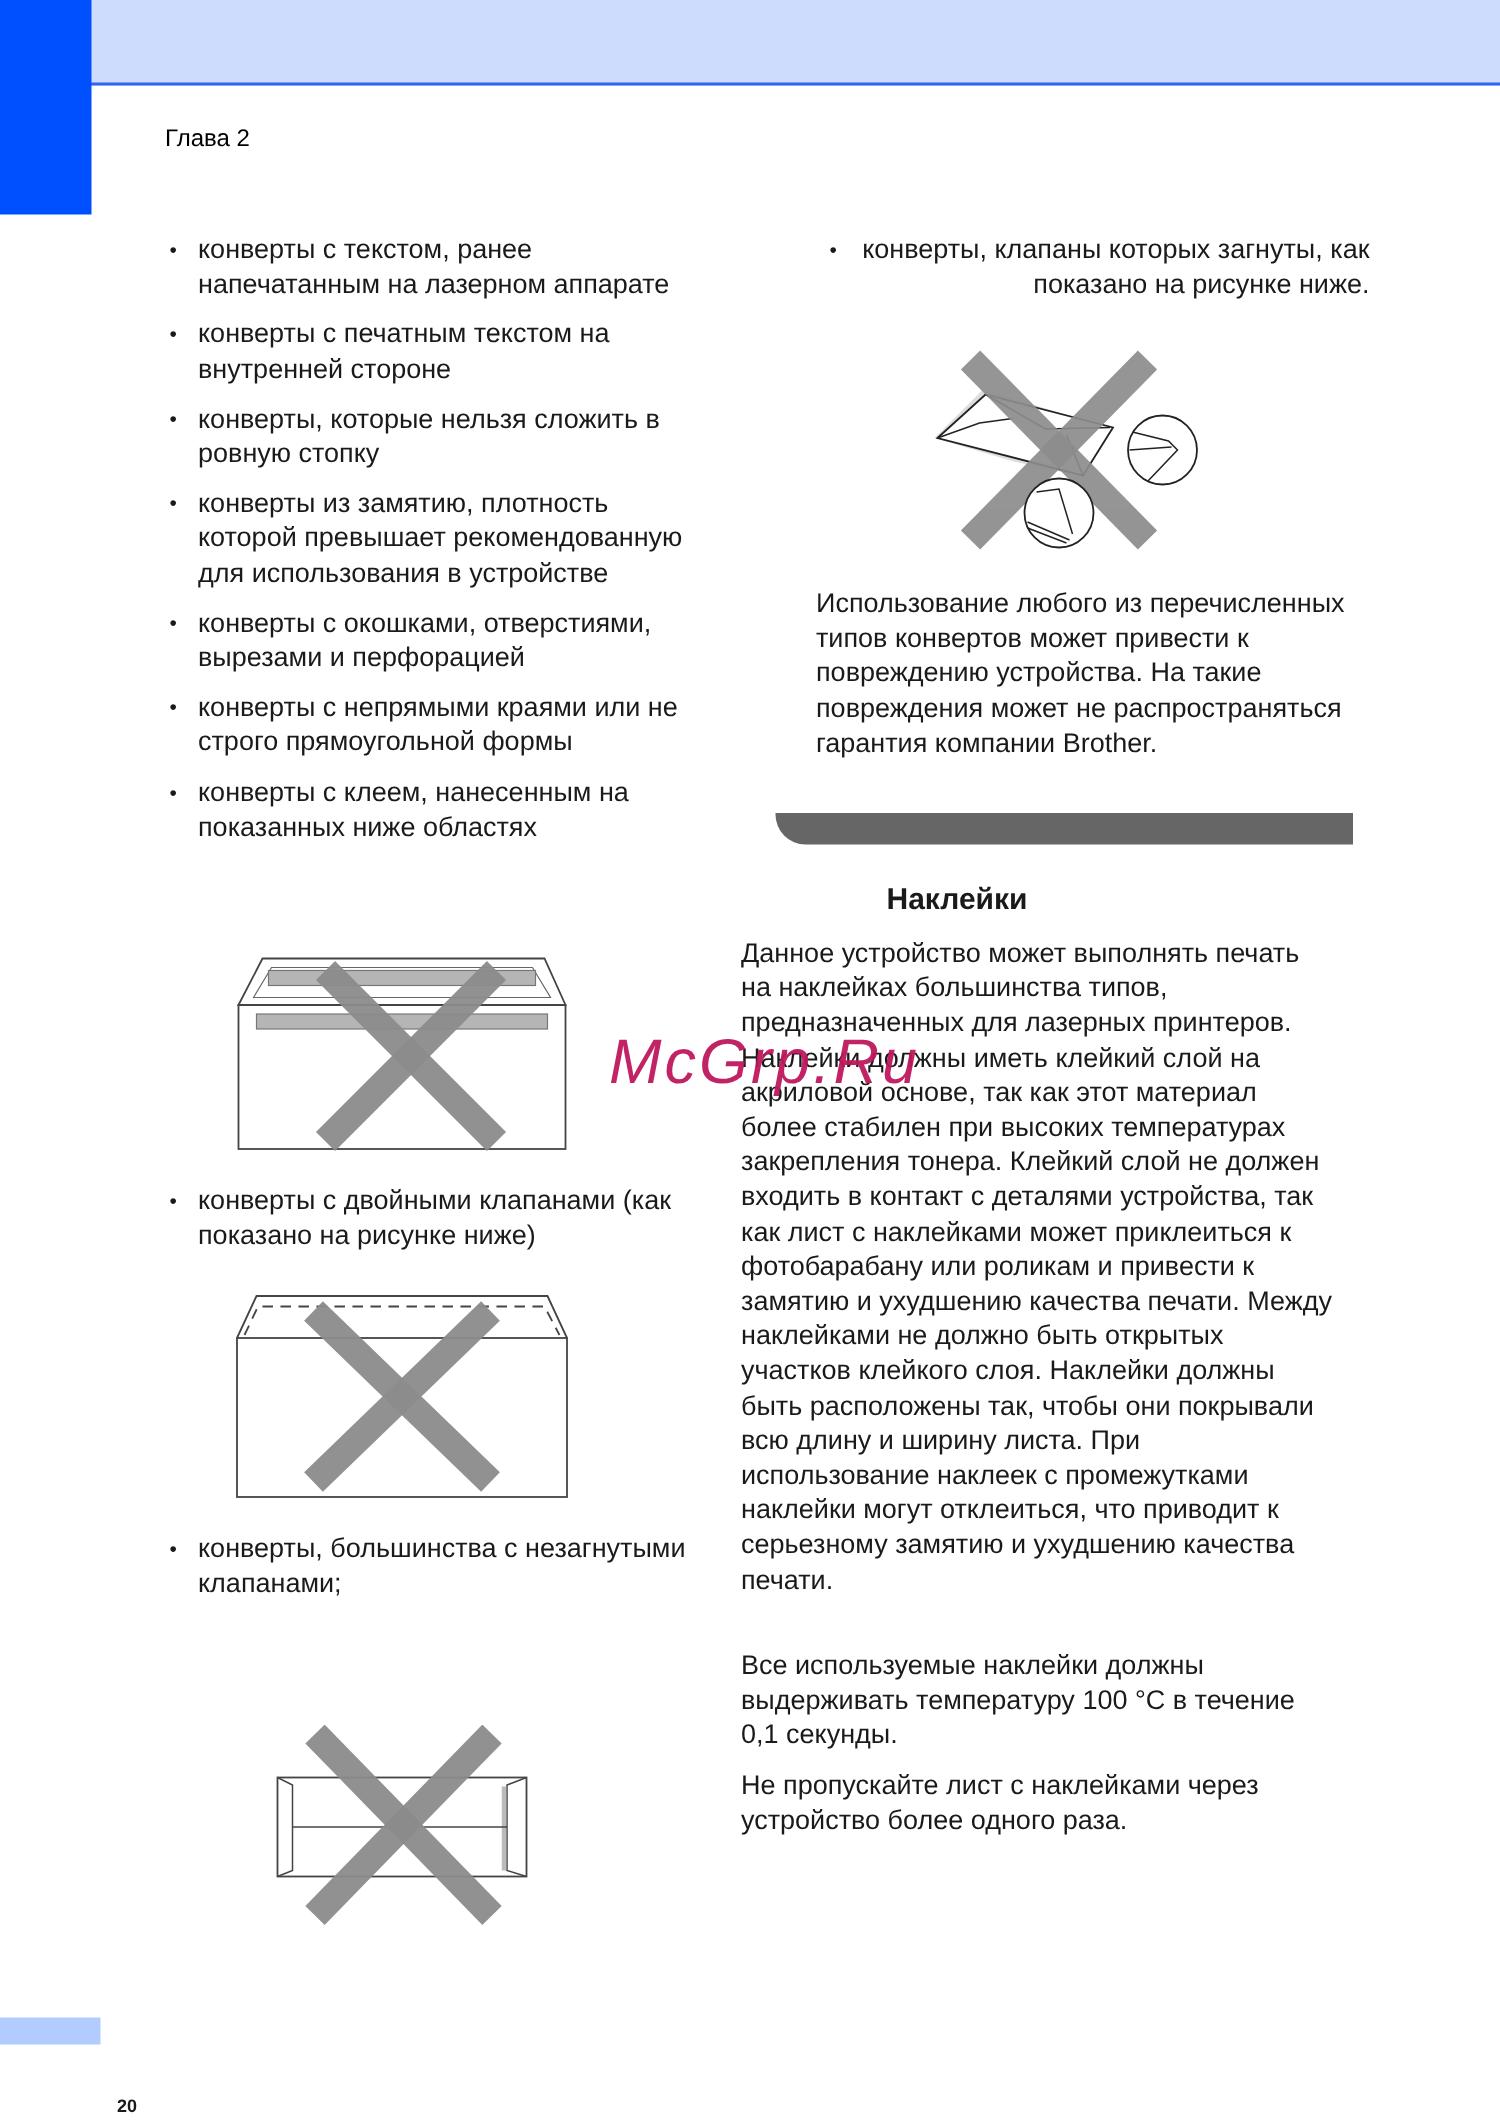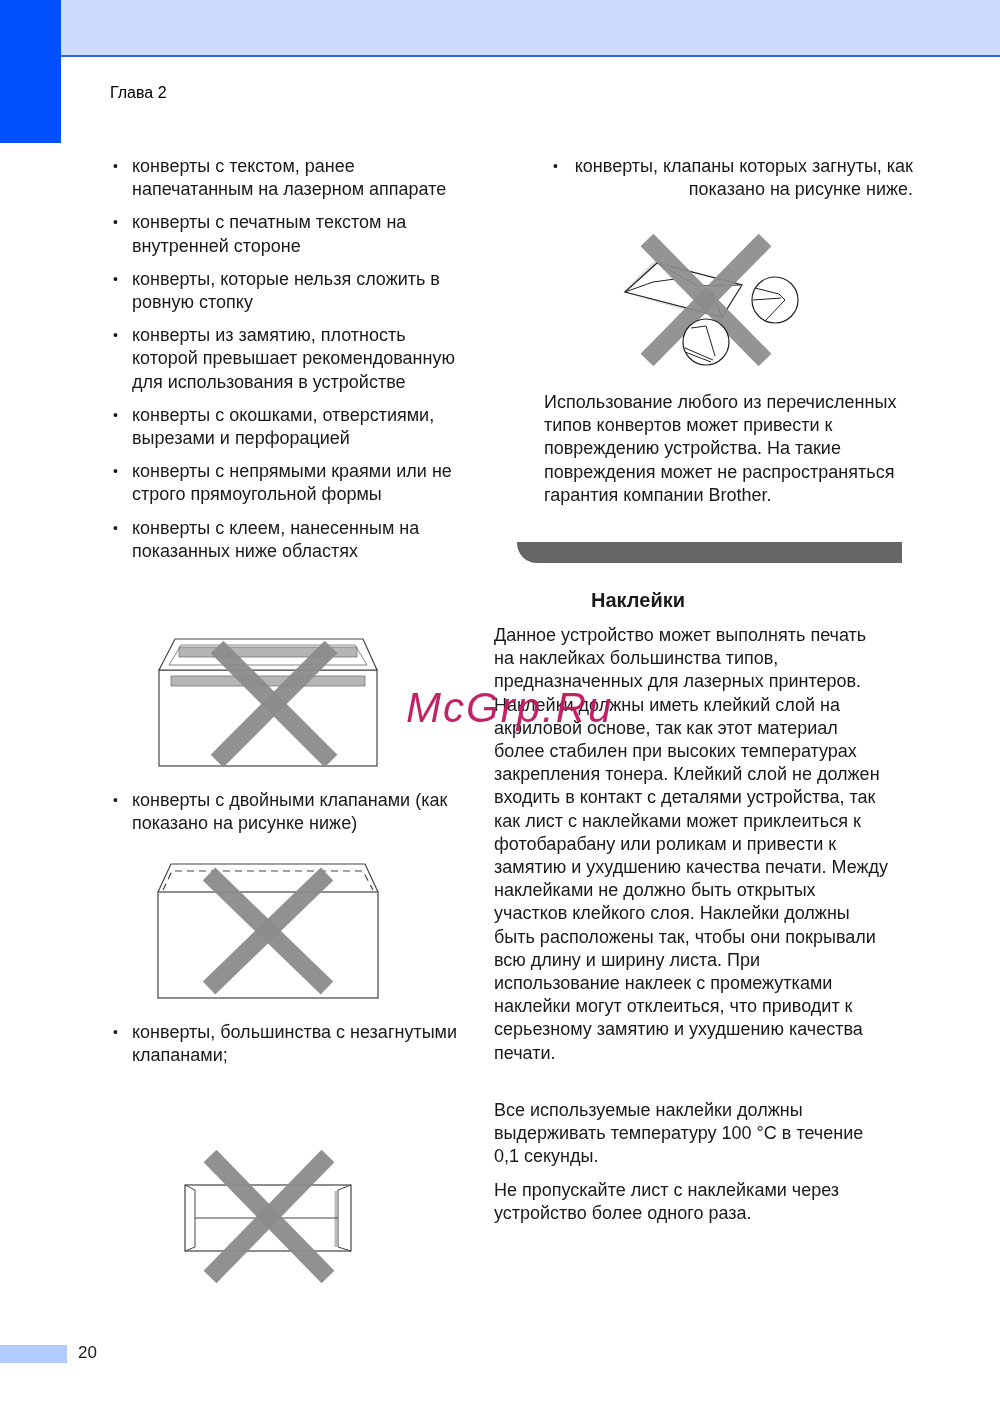--- a/index.html
+++ b/index.html
@@ -16,21 +16,21 @@
   .col-right { left: 553px; top: 155px; width: 360px; text-align: right; }
   ul.bullets { list-style: none; margin: 0; padding: 0; }
   ul.bullets li { position: relative; padding-left: 19px; font-size: 18px; line-height: 23.2px; margin-bottom: 10px; }
   ul.bullets li::before { content: "•"; position: absolute; left: 0; top: 0; font-size: 14px; }
   .fig { position: absolute; }
   .warn-text { position: absolute; left: 544px; top: 391px; width: 365px; font-size: 18px; line-height: 23.2px; }
   .warn-bar { position: absolute; left: 517px; top: 542px; width: 385px; height: 21px; background: #666; border-bottom-left-radius: 20px; }
   .section-title { position: absolute; left: 547px; top: 589px; font-size: 20px; font-weight: bold; margin-left: 44px; }
   .para { position: absolute; left: 494px; width: 395px; font-size: 18px; line-height: 23.2px; margin: 0; }
   .footer-bar { position: absolute; left: 0; top: 1345px; width: 67px; height: 18px; background: #b3ccff; }
-  .page-num { position: absolute; left: 78px; top: 1343px; font-size: 17px; font-weight: normal; }
+  .page-num { position: absolute; left: 78px; top: 1397px; font-size: 12px; font-weight: bold; }
   .watermark { position: absolute; left: 406px; top: 684px; font-size: 42px; font-style: italic; color: #be185d; letter-spacing: 2px; opacity: 0.95; }
 </style>
 </head>
 <body>
 
 <div class="top-band"></div>
 <div class="side-tab"></div>
 <div class="chapter">Глава 2</div>
 
 <div class="col col-left">

